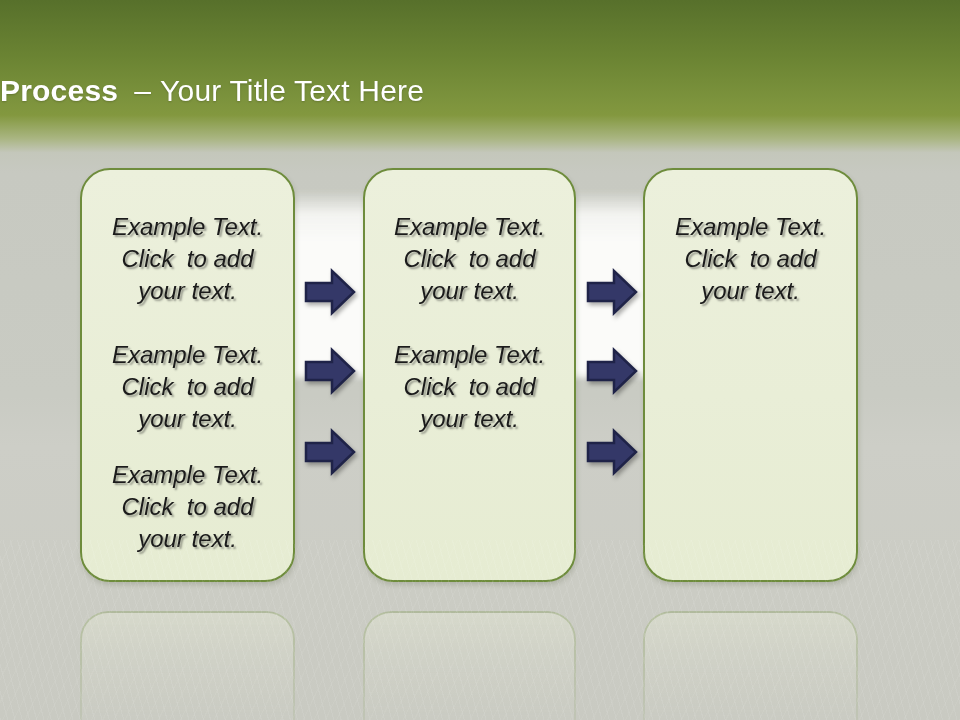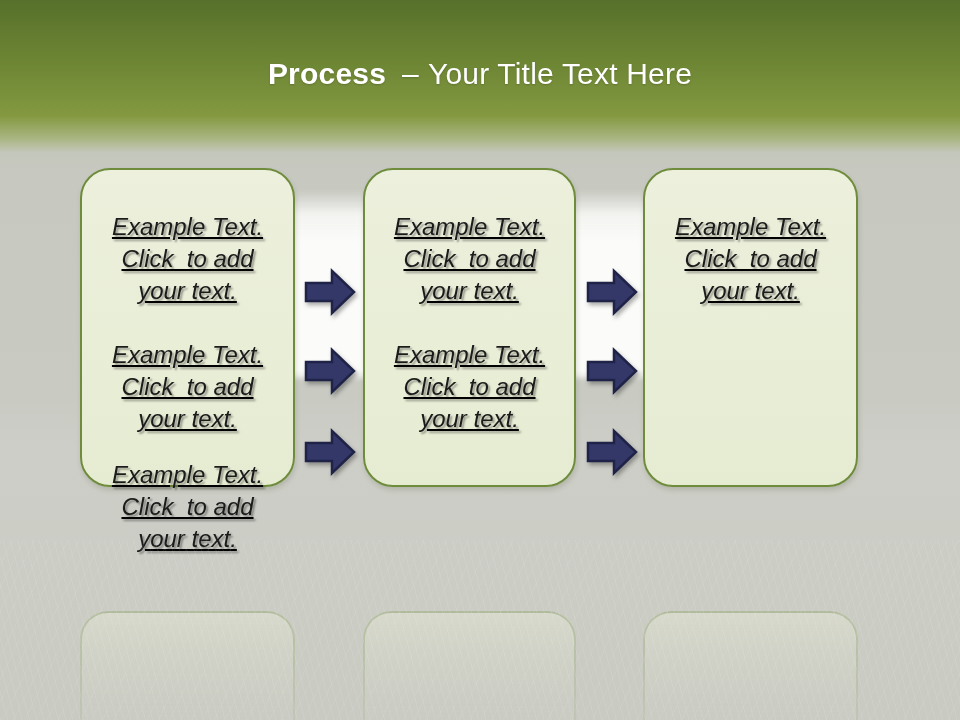--- a/index.html
+++ b/index.html
@@ -21,23 +21,22 @@
       #c7c9c1 24%,
       #c9cbc3 55%,
       #cdcec7 62%,
       #cbccc4 82%,
       #c9cac2 100%);
   }
 
   
   .header {
     position: absolute;
-    top: 0; left: 0; right: 0;
+    top: 17px; left: 0; right: 0;
     height: 120px;
-    text-align: center;
   }
   .title {
     margin: 0;
     padding-top: 55px;
     font-size: 30px;
     line-height: 38px;
     font-weight: normal;
     color: #ffffff;
     text-shadow: 0 1px 2px rgba(0,0,0,0.18);
     letter-spacing: 0.2px;
@@ -60,30 +59,29 @@
       #fbfbf9 96%,
       rgba(251,251,249,0.45) 100%);
     filter: blur(2px);
     z-index: 1;
   }
 
   
   .panel {
     position: absolute;
     top: 168px;
-    height: 319px;
+    height: 414px;
     box-sizing: border-box;
     border: 2.5px solid #6e8c3c;
     border-radius: 30px;
     background: linear-gradient(180deg, #ecf0dc 0%, #e9eed7 55%, #e6ecd2 100%);
     box-shadow: 1px 3px 5px rgba(60,70,40,0.18);
     padding-top: 41px;
     z-index: 2;
     text-align: center;
-    text-decoration: underline;
   }
   .panel-1 { left: 80px;  width: 215px; }
   .panel-2 { left: 363px; width: 213px; }
   .panel-3 { left: 643px; width: 215px; }
 
   .tblock { margin: 0 8px; }
   .tblock + .tblock { margin-top: 32px; }
   .tblock.gap-sm { margin-top: 24px; }
   .tline {
     font-size: 24px;

